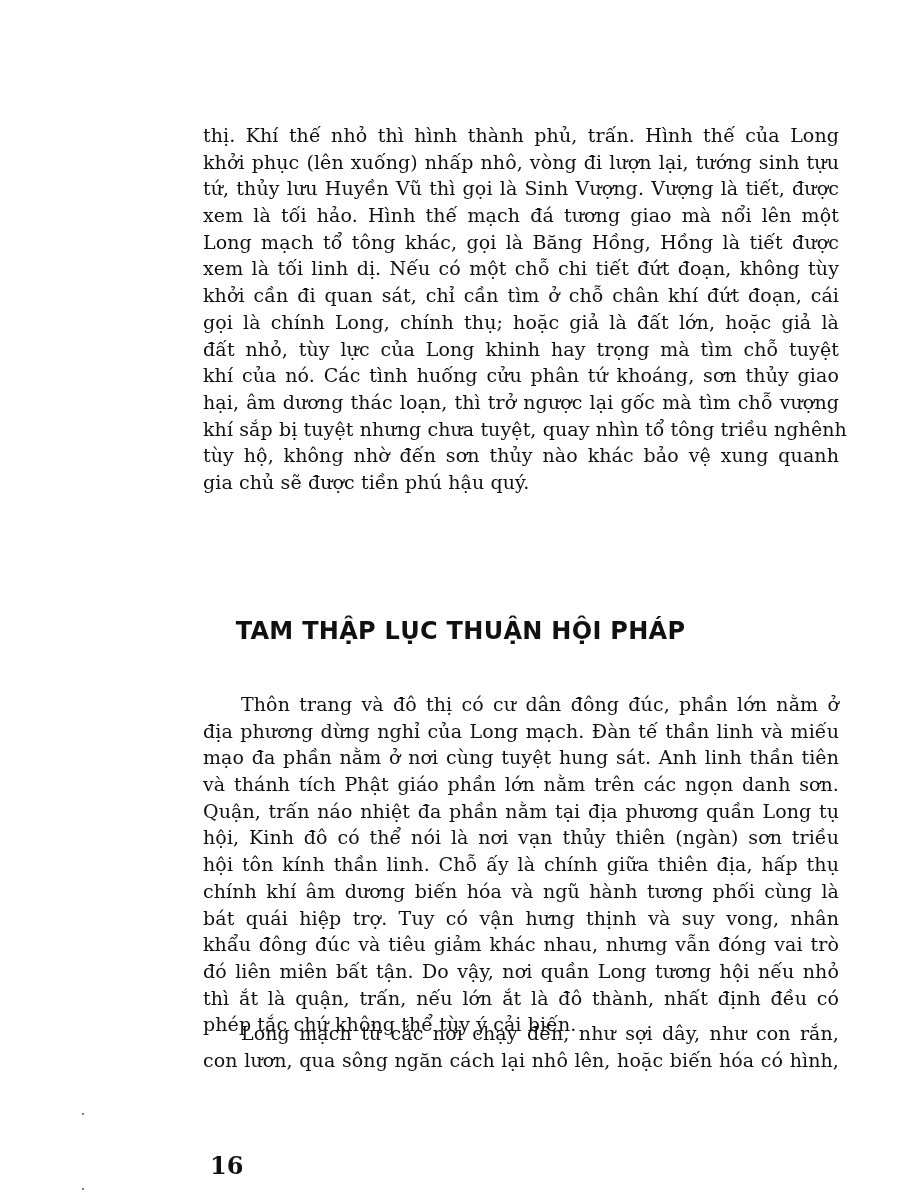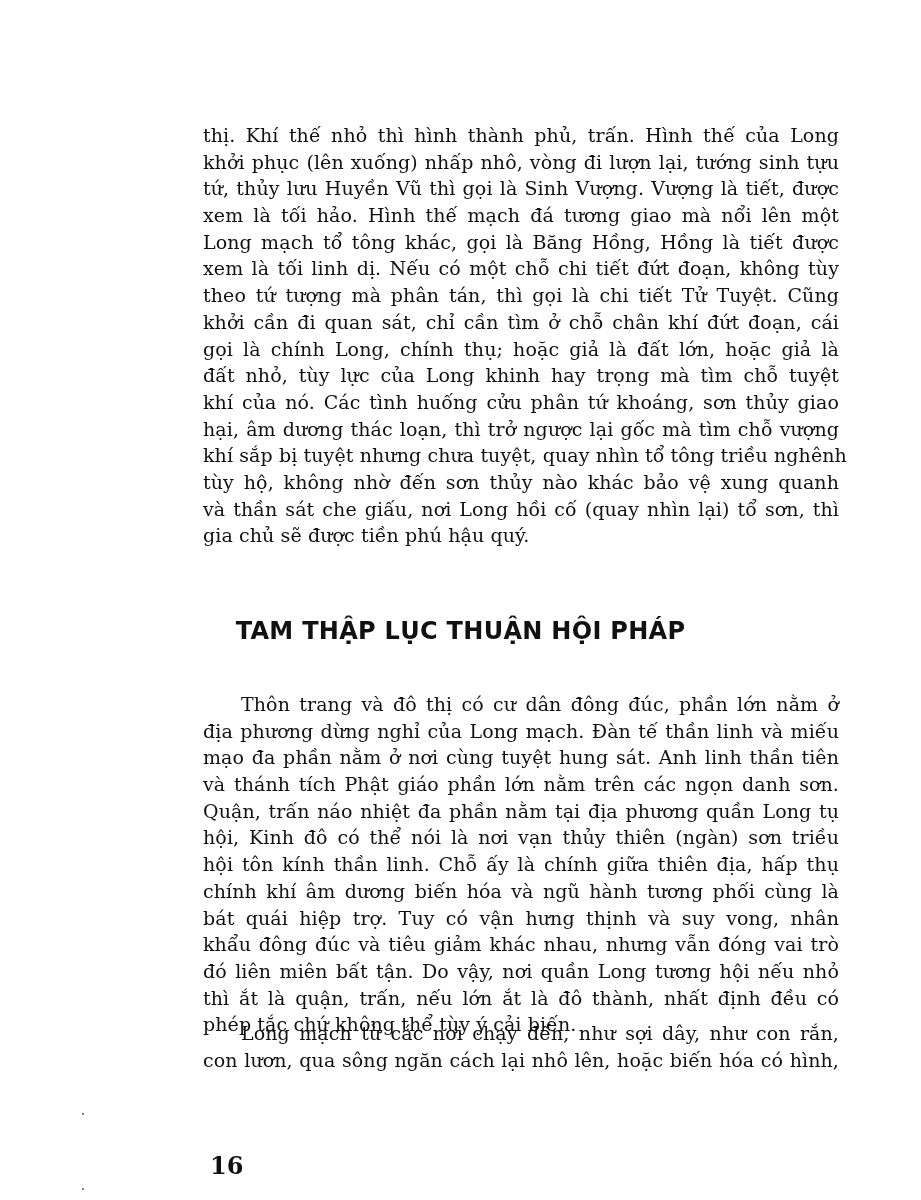--- a/index.html
+++ b/index.html
@@ -81,29 +81,27 @@
 
 <div class="page">
 
   <div class="text-block" id="para-1">
     <span class="line">thị. Khí thế nhỏ thì hình thành phủ, trấn. Hình thế của Long</span>
     <span class="line">khởi phục (lên xuống) nhấp nhô, vòng đi lượn lại, tướng sinh tựu</span>
     <span class="line">tứ, thủy lưu Huyền Vũ thì gọi là Sinh Vượng. Vượng là tiết, được</span>
     <span class="line">xem là tối hảo. Hình thế mạch đá tương giao mà nổi lên một</span>
     <span class="line">Long mạch tổ tông khác, gọi là Băng Hồng, Hồng là tiết được</span>
     <span class="line">xem là tối linh dị. Nếu có một chỗ chi tiết đứt đoạn, không tùy</span>
-    <span class="line">theo tứ tượng mà phân tán, thì gọi là chi tiết Tử Tuyệt. Cũng</span>
     <span class="line">khởi cần đi quan sát, chỉ cần tìm ở chỗ chân khí đứt đoạn, cái</span>
     <span class="line">gọi là chính Long, chính thụ; hoặc giả là đất lớn, hoặc giả là</span>
     <span class="line">đất nhỏ, tùy lực của Long khinh hay trọng mà tìm chỗ tuyệt</span>
     <span class="line">khí của nó. Các tình huống cửu phân tứ khoáng, sơn thủy giao</span>
     <span class="line">hại, âm dương thác loạn, thì trở ngược lại gốc mà tìm chỗ vượng</span>
     <span class="line">khí sắp bị tuyệt nhưng chưa tuyệt, quay nhìn tổ tông triều nghênh</span>
     <span class="line">tùy hộ, không nhờ đến sơn thủy nào khác bảo vệ xung quanh</span>
-    <span class="line">và thần sát che giấu, nơi Long hồi cố (quay nhìn lại) tổ sơn, thì</span>
     <span class="line last">gia chủ sẽ được tiền phú hậu quý.</span>
   </div>
 
   <h2 class="section-heading" style="margin:0;">TAM THẬP LỤC THUẬN HỘI PHÁP</h2>
 
   <div class="text-block" id="para-3">
     <span class="line indent">Long mạch từ các nơi chạy đến, như sợi dây, như con rắn,</span>
     <span class="line">con lươn, qua sông ngăn cách lại nhô lên, hoặc biến hóa có hình,</span>
   </div>
 

